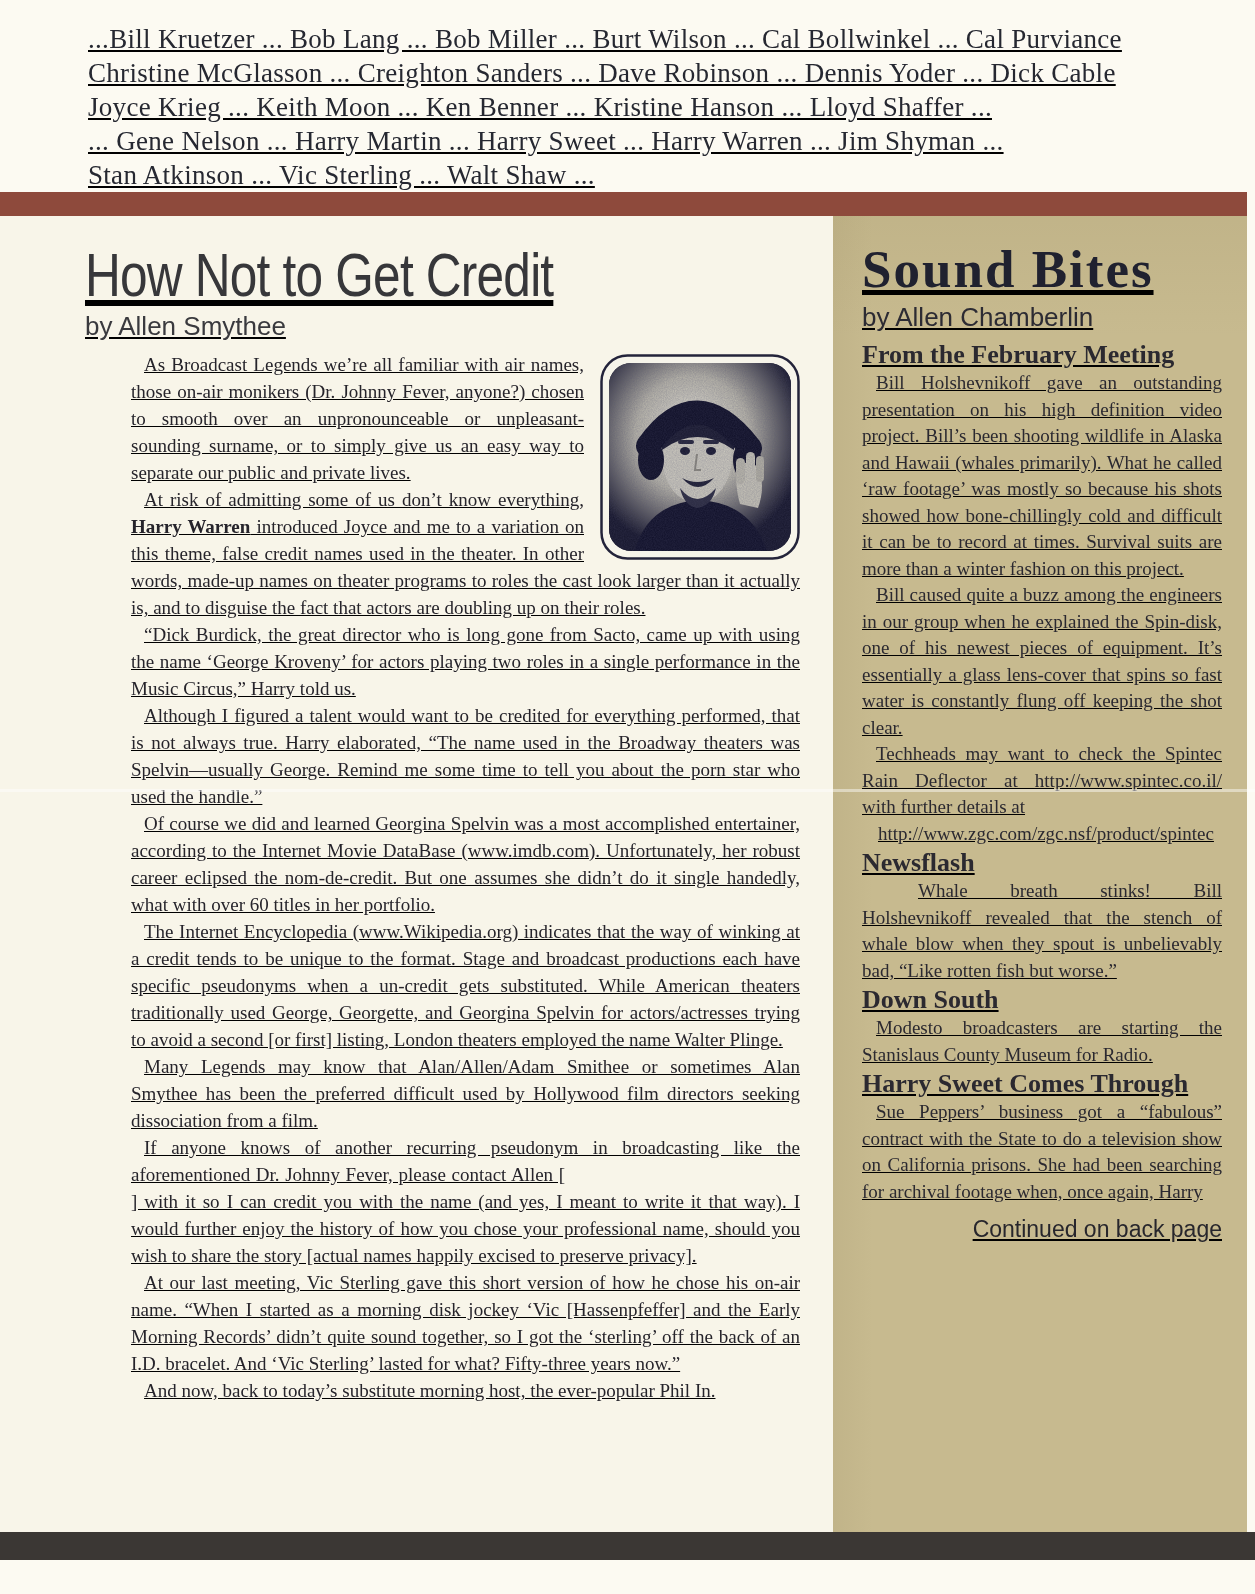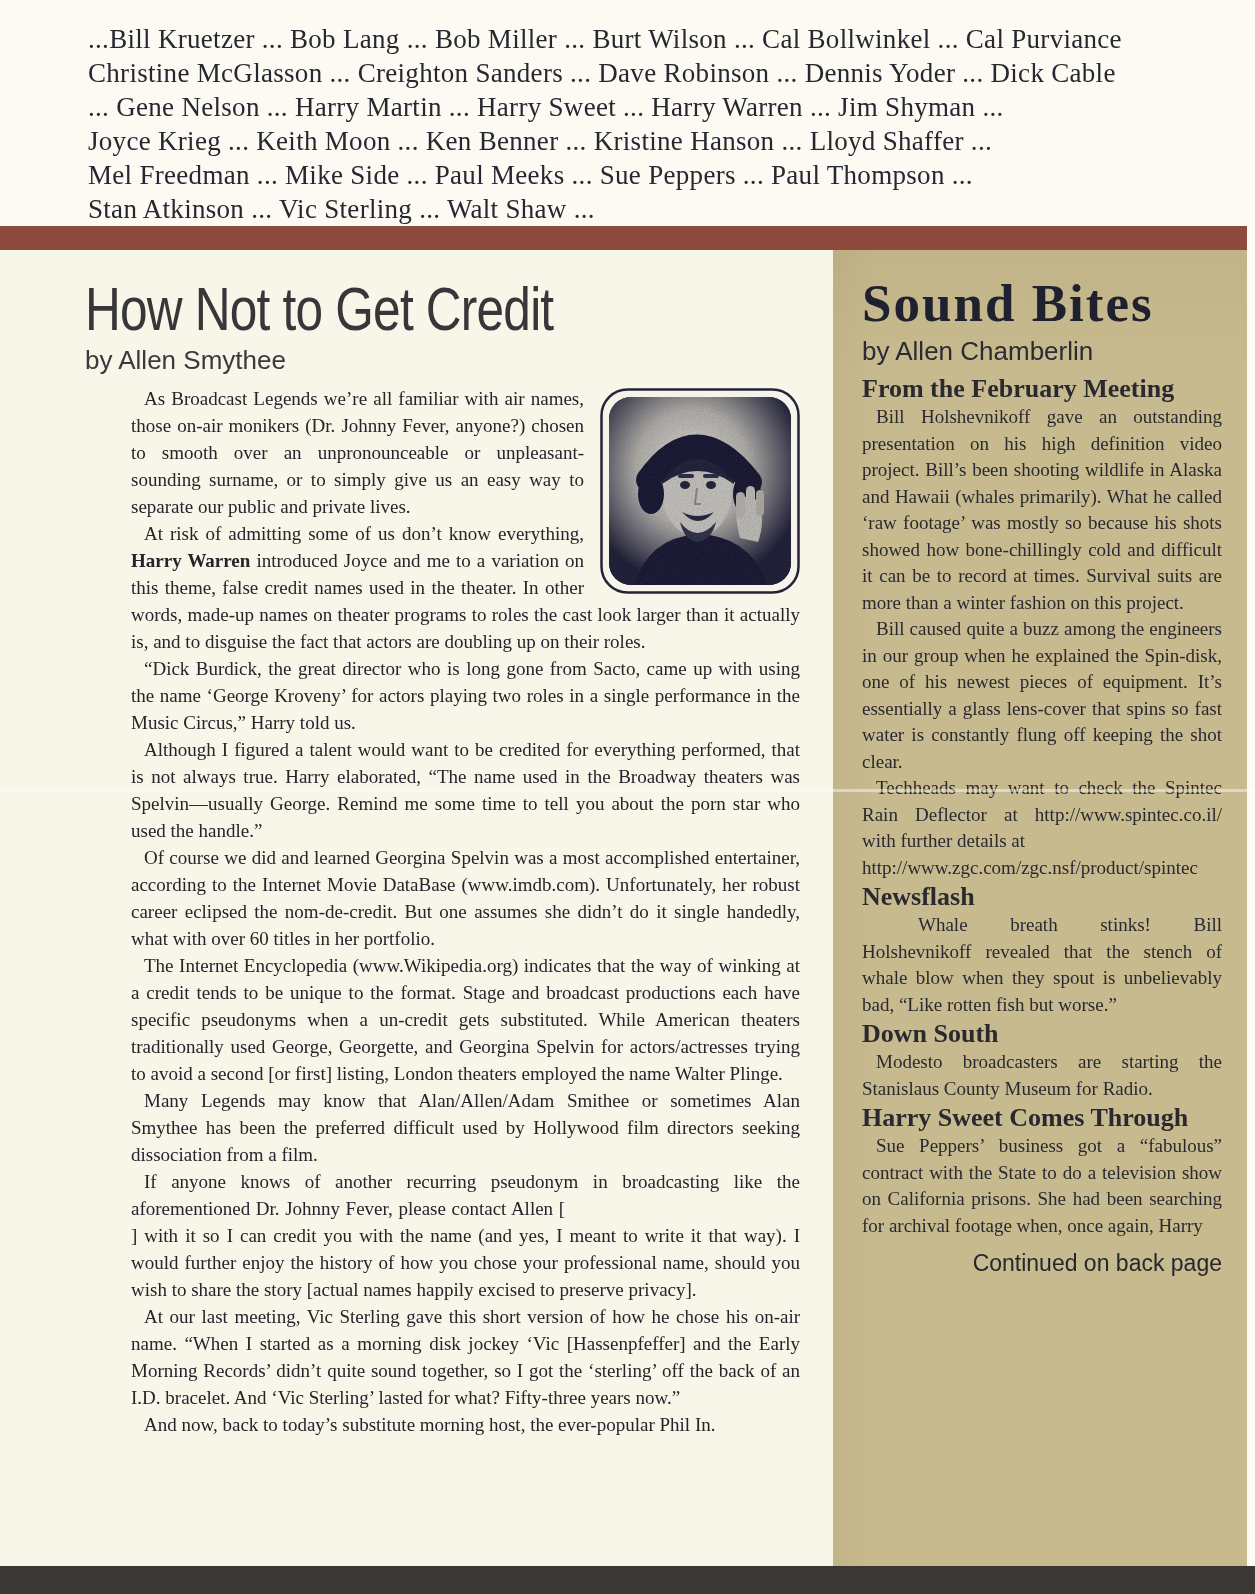--- a/index.html
+++ b/index.html
@@ -9,21 +9,21 @@
     --article-bg:#f8f5e9;
     --top-band-bg:#fcfaf2;
     --ink:#26242b;
   }
   html,body{margin:0;padding:0;}
   body{
     width:1255px;height:1594px;
     font-family:"Liberation Serif", serif;
     background:var(--top-band-bg,#fcfaf2);
   }
-  .page{position:relative;width:1255px;height:1594px;overflow:hidden;background:var(--top-band-bg,#fcfaf2);}
+  .page{position:relative;width:1255px;height:1594px;overflow:hidden;background:var(--top-band-bg,#fcfaf2);text-decoration:underline;}
 
   
   .names{padding:22px 40px 0 88px;font-size:27px;line-height:34px;color:#262831;letter-spacing:.3px;}
   .names-line{white-space:nowrap;}
 
   
   .maroon-bar{height:24px;background:var(--maroon-bar,#8e4a3c);margin-right:8px;}
 
   
   .main{display:flex;height:1316px;}
@@ -46,39 +46,38 @@
     width:414px;margin-right:8px;box-sizing:border-box;
     background:var(--sidebar-bg,#c7ba8f);
     background-image:linear-gradient(180deg, rgba(140,125,80,.10), rgba(140,125,80,0) 120px),
                      linear-gradient(90deg, rgba(120,105,65,.08), rgba(120,105,65,0) 40px);
     padding:20px 25px 0 29px;overflow:hidden;color:#2b2930;
   }
   .sidebar h2{margin:4px 0 0;font-size:53px;font-weight:600;line-height:1.12;color:#20212f;text-align:left;letter-spacing:2px;}
   .sidebar .s-byline{font-family:"Liberation Sans", sans-serif;font-size:26px;color:#2c2b33;margin:3px 0 7px;}
   .sidebar .sec-h{font-size:26px;font-weight:700;margin:1px 0 0;color:#2b2930;}
   .sidebar p{margin:0;font-size:19px;line-height:26.5px;text-align:justify;text-indent:14px;}
-  .sidebar p.url{text-indent:0;text-align:left;overflow-wrap:anywhere;}
+  .sidebar p.url{text-indent:0;text-align:left;overflow-wrap:anywhere;margin-left:16px;}
   .sidebar p.big-indent{text-indent:56px;}
   .sidebar .continued{font-family:"Liberation Sans", sans-serif;font-size:23px;text-align:right;color:#27262c;margin-top:11px;}
 
   .bottom-bar{height:28px;background:var(--bottom-bar,#3b3734);}
 
   .crease{position:absolute;left:0;top:789px;width:100%;height:3px;background:rgba(255,255,255,.45);pointer-events:none;}
 </style>
 </head>
 <body>
 
 <div class="page">
 
   <header class="names">
     <div class="names-line">...Bill Kruetzer ...  Bob Lang ... Bob Miller ... Burt Wilson ... Cal Bollwinkel ... Cal Purviance</div>
     <div class="names-line">Christine McGlasson ... Creighton Sanders ... Dave Robinson ... Dennis Yoder ... Dick Cable</div>
+    <div class="names-line">Joyce Krieg ... Keith Moon ... Ken Benner ... Kristine Hanson ... Lloyd Shaffer ...</div>
     <div class="names-line">... Gene Nelson ... Harry Martin ... Harry Sweet ... Harry Warren ... Jim Shyman ...</div>
-    <div class="names-line">Joyce Krieg ... Keith Moon ... Ken Benner ... Kristine Hanson ... Lloyd Shaffer ...</div>
-    <div class="names-line">Mel Freedman ...  Mike Side ... Paul Meeks ... Sue Peppers ...  Paul Thompson ...</div>
     <div class="names-line">Stan Atkinson ... Vic Sterling ... Walt Shaw ...</div>
   </header>
 
   <div class="maroon-bar"></div>
 
   <div class="main">
 
     <section class="article">
       <h1>How Not to Get Credit</h1>
       <div class="byline">by Allen Smythee</div>

